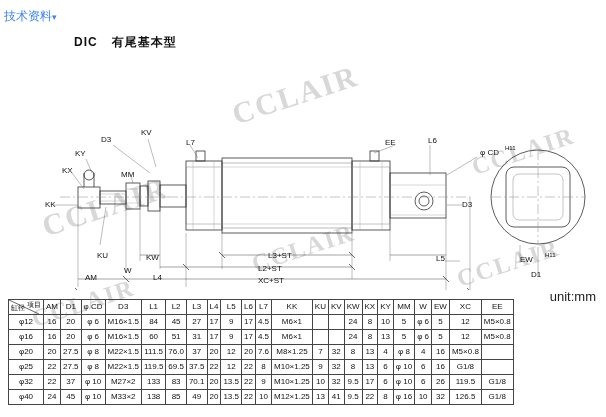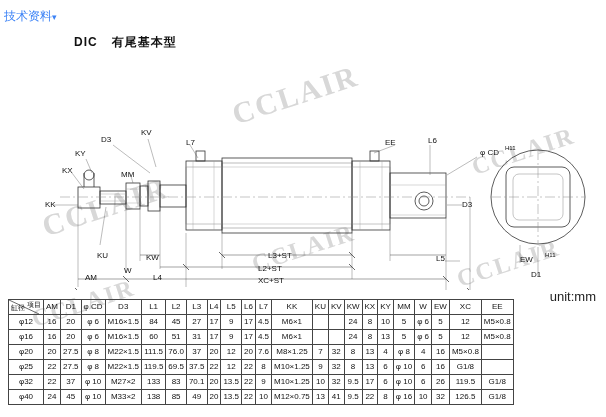--- a/index.html
+++ b/index.html
@@ -389,21 +389,21 @@
       <td>45</td>
       <td>φ 10</td>
       <td>M33×2</td>
       <td>138</td>
       <td>85</td>
       <td>49</td>
       <td>20</td>
       <td>13.5</td>
       <td>22</td>
       <td>10</td>
-      <td>M12×0.75</td>
+      <td>M12×1.25</td>
       <td>13</td>
       <td>41</td>
       <td>9.5</td>
       <td>22</td>
       <td>8</td>
       <td>φ 16</td>
       <td>10</td>
       <td>32</td>
       <td>126.5</td>
       <td>G1/8</td>

